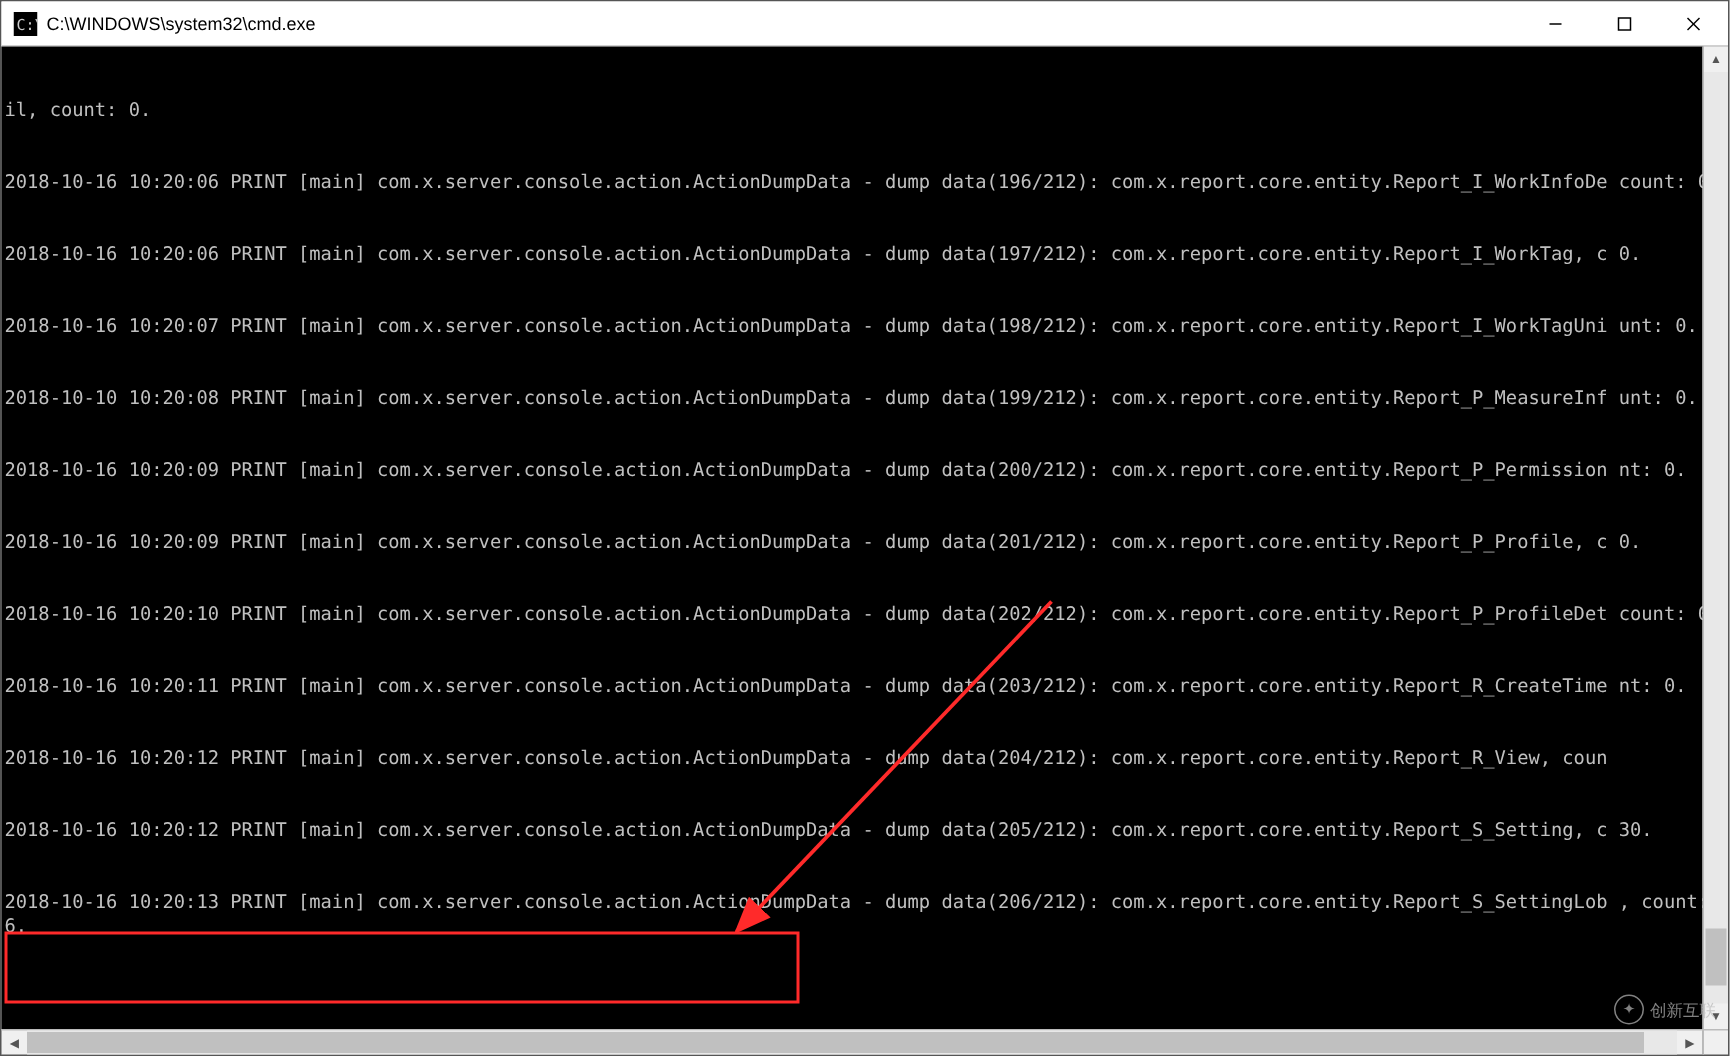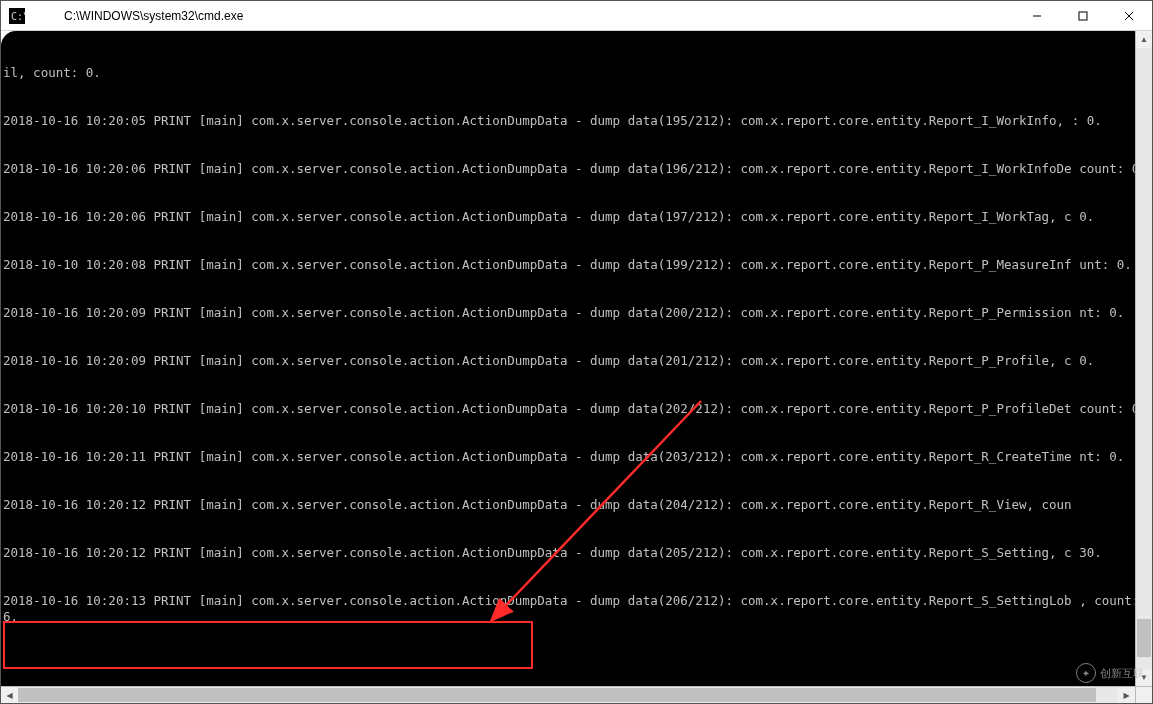--- a/index.html
+++ b/index.html
@@ -16,21 +16,21 @@
     display: flex; align-items: center;
     border-bottom: 1px solid #d0d0d0;
     font-size: 12px;
     color: #000;
   }
   .titlebar .icon {
     width: 16px; height: 16px;
     margin-left: 8px; margin-right: 6px;
     display: inline-flex; align-items: center; justify-content: center;
   }
-  .titlebar .title { flex: 0 0 auto; margin-left: 33px; }
+  .titlebar .title { flex: 0 0 auto; }
   .titlebar .spacer { flex: 1 1 auto; }
   .titlebar .btn {
     width: 46px; height: 30px;
     display: flex; align-items: center; justify-content: center;
     font-size: 10px;
     color: #000;
     cursor: default;
   }
 
   .terminal {
@@ -38,21 +38,20 @@
     background: #000000;
     color: #c0c0c0;
     font-family: "Consolas", "Lucida Console", monospace;
     font-size: 12.5px;
     line-height: 16px;
     padding: 2px 4px 2px 2px;
     white-space: pre-wrap;
     word-break: break-all;
     position: relative;
     overflow: hidden;
-    border-radius: 15px;
   }
   .terminal .line { display: block; }
   @keyframes blink { 50% { opacity: 0; } }
 
   .vscroll {
     position: absolute;
     top: 30px; right: 0;
     width: 17px; bottom: 17px;
     background: #f0f0f0;
     border-left: 1px solid #bbb;
@@ -148,23 +147,23 @@
     <div class="btn close">
       <svg width="10" height="10" viewBox="0 0 10 10">
           <line x1="1" y1="1" x2="9" y2="9" stroke="#000" stroke-width="1"></line>
           <line x1="9" y1="1" x2="1" y2="9" stroke="#000" stroke-width="1"></line>
         </svg>
     </div>
   </div>
 
   <div class="terminal">
     <span class="line">il, count: 0.</span>
-    <span class="line">2018-10-16 10:20:05 PRINT [main] com.x.server.console.action.ActionDumpData - dump data(195/212): com.x.report.core.entity.Report_I_WorkInfo, : 0.</span>
     <span class="line">2018-10-16 10:20:06 PRINT [main] com.x.server.console.action.ActionDumpData - dump data(196/212): com.x.report.core.entity.Report_I_WorkInfoDe count: 0.</span>
     <span class="line">2018-10-16 10:20:06 PRINT [main] com.x.server.console.action.ActionDumpData - dump data(197/212): com.x.report.core.entity.Report_I_WorkTag, c 0.</span>
+    <span class="line">2018-10-16 10:20:07 PRINT [main] com.x.server.console.action.ActionDumpData - dump data(198/212): com.x.report.core.entity.Report_I_WorkTagUni unt: 0.</span>
     <span class="line">2018-10-10 10:20:08 PRINT [main] com.x.server.console.action.ActionDumpData - dump data(199/212): com.x.report.core.entity.Report_P_MeasureInf unt: 0.</span>
     <span class="line">2018-10-16 10:20:09 PRINT [main] com.x.server.console.action.ActionDumpData - dump data(200/212): com.x.report.core.entity.Report_P_Permission nt: 0.</span>
     <span class="line">2018-10-16 10:20:09 PRINT [main] com.x.server.console.action.ActionDumpData - dump data(201/212): com.x.report.core.entity.Report_P_Profile, c 0.</span>
     <span class="line">2018-10-16 10:20:10 PRINT [main] com.x.server.console.action.ActionDumpData - dump data(202/212): com.x.report.core.entity.Report_P_ProfileDet count: 0.</span>
     <span class="line">2018-10-16 10:20:11 PRINT [main] com.x.server.console.action.ActionDumpData - dump data(203/212): com.x.report.core.entity.Report_R_CreateTime nt: 0.</span>
     <span class="line">2018-10-16 10:20:12 PRINT [main] com.x.server.console.action.ActionDumpData - dump data(204/212): com.x.report.core.entity.Report_R_View, coun </span>
     <span class="line">2018-10-16 10:20:12 PRINT [main] com.x.server.console.action.ActionDumpData - dump data(205/212): com.x.report.core.entity.Report_S_Setting, c 30.</span>
     <span class="line">2018-10-16 10:20:13 PRINT [main] com.x.server.console.action.ActionDumpData - dump data(206/212): com.x.report.core.entity.Report_S_SettingLob , count: 6.</span>
     
     

